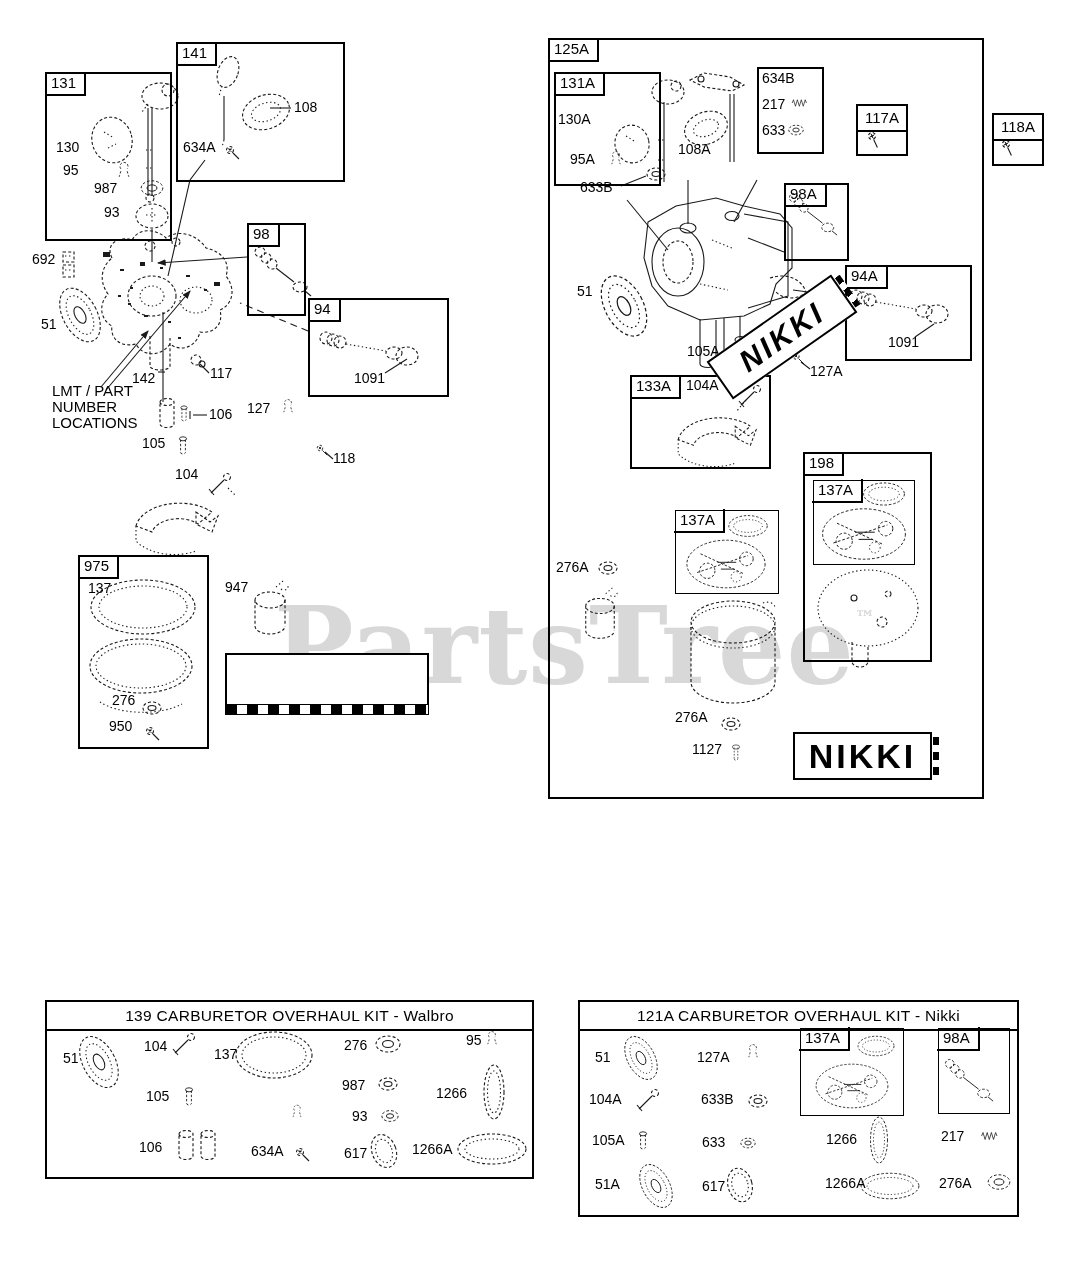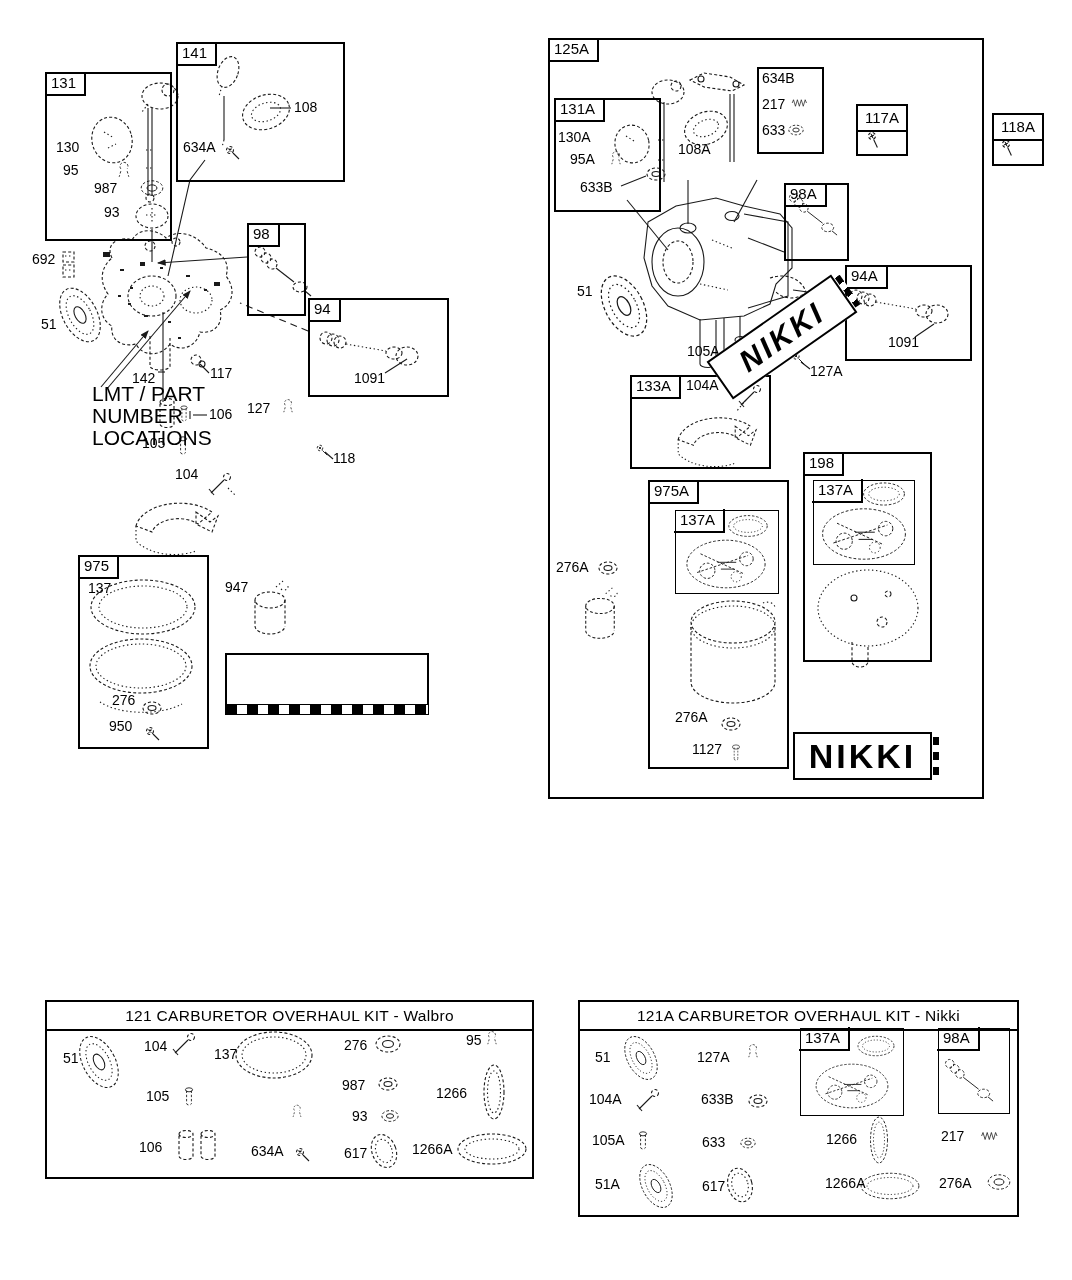--- a/index.html
+++ b/index.html
@@ -6,21 +6,21 @@
   #canvas{position:relative;width:1072px;height:1280px;background:#fff;overflow:hidden;
           font-family:"Liberation Sans",sans-serif;color:#000;}
   .lbl{position:absolute;font-size:14px;line-height:1.1;white-space:nowrap;z-index:3;}
   .pbox{position:absolute;border:2px solid #000;z-index:2;}
   .thin{border-width:1.5px;}
   .tag{position:absolute;top:-2px;left:-2px;border-right:2px solid #000;border-bottom:2px solid #000;
        padding:2px 8px 3px 6px;font-size:15px;white-space:nowrap;}
   .tagfull{display:block;border-bottom:2px solid #000;text-align:center;padding:3px 0 4px;font-size:15px;}
   .kitbox{position:absolute;border:2px solid #000;z-index:2;}
   .kittitle{border-bottom:2px solid #000;text-align:center;padding:5px 0 4px;font-size:15.5px;letter-spacing:.3px;}
-  .note{position:absolute;font-size:21px;line-height:1.05;z-index:3;margin-left:40px;}
+  .note{position:absolute;font-size:15px;line-height:1.05;z-index:3;}
   .logo{position:absolute;background:#fff;border:2.5px solid #000;display:flex;align-items:center;
         justify-content:center;z-index:4;}
   .logo .txt{font-weight:bold;letter-spacing:3px;}
   .chk{position:absolute;left:-2px;right:-2px;bottom:-10px;height:9px;border:1px solid #000;
        background:repeating-linear-gradient(90deg,#000 0 11px,#fff 11px 21px);}
   .chkv{position:absolute;right:-9px;top:3px;bottom:3px;width:6px;
        background:repeating-linear-gradient(180deg,#000 0 8px,#fff 8px 15px);}
   #wm{position:absolute;left:274px;top:583px;z-index:0;color:#d8d8d8;
       font-family:"DejaVu Serif",serif;font-weight:bold;font-size:106px;letter-spacing:1px;
       white-space:nowrap;user-select:none;}
@@ -29,20 +29,21 @@
   .ink{stroke:#1a1a1a;fill:none;stroke-width:1.1;}
   .dsh{stroke-dasharray:3 2.2;}
   .dot{stroke-dasharray:1.4 2.6;}
   .dashL{stroke-dasharray:7 5;}
 </style>
 </head>
 <body>
 
 <div id="canvas">
 
+  <div id="wm"><span>PartsTree</span><span class="tm">™</span></div>
 
   <svg id="art" width="1072" height="1280" viewBox="0 0 1072 1280">
     <defs>
       <marker id="arr" markerWidth="9" markerHeight="8" refX="7" refY="3" orient="auto">
         <path d="M0,0 L8,3 L0,6 Z" fill="#1a1a1a"></path>
       </marker>
       <g id="washer">
           <ellipse rx="12" ry="8" class="dsh"></ellipse>
           <ellipse rx="5.5" ry="3.5"></ellipse>
         </g>
@@ -413,21 +414,21 @@
     <div>LOCATIONS</div>
   </div>
 
   <div class="logo" style="left:225px;top:653px;width:200px;height:50px">
     <span class="chk"></span>
   </div>
 
   <div class="pbox" style="left:548px;top:38px;width:432px;height:757px">
     <span class="tag">125A</span>
     </div>
-  <div class="pbox" style="left:554px;top:98px;width:103px;height:110px">
+  <div class="pbox" style="left:554px;top:72px;width:103px;height:110px">
     <span class="tag">131A</span>
     </div>
   <div class="pbox" style="left:757px;top:67px;width:63px;height:83px"></div>
   <div class="pbox" style="left:856px;top:104px;width:48px;height:48px">
     <span class="tagfull">117A</span>
     </div>
   <div class="pbox" style="left:992px;top:113px;width:48px;height:49px">
     <span class="tagfull">118A</span>
     </div>
   <div class="pbox" style="left:784px;top:183px;width:61px;height:74px">
@@ -438,28 +439,25 @@
     </div>
   <div class="pbox" style="left:630px;top:375px;width:137px;height:90px">
     <span class="tag">133A</span>
     </div>
   <div class="pbox" style="left:803px;top:452px;width:125px;height:206px">
     <span class="tag">198</span>
     </div>
   <div class="pbox thin" style="left:813px;top:480px;width:100px;height:83px">
     <span class="tag">137A</span>
     </div>
-  <div class="pbox" style="left:648px;top:480px;width:137px;height:285px">
-    <span class="tag">975A</span>
-    </div>
   <div class="pbox thin" style="left:675px;top:510px;width:102px;height:82px">
     <span class="tag">137A</span>
     </div>
 
-  <span class="lbl" style="left:558px;top:130px">130A</span>
+  <span class="lbl" style="left:558px;top:112px">130A</span>
   <span class="lbl" style="left:570px;top:152px">95A</span>
   <span class="lbl" style="left:580px;top:180px">633B</span>
   <span class="lbl" style="left:678px;top:142px">108A</span>
   <span class="lbl" style="left:762px;top:71px">634B</span>
   <span class="lbl" style="left:762px;top:97px">217</span>
   <span class="lbl" style="left:762px;top:123px">633</span>
   <span class="lbl" style="left:577px;top:284px">51</span>
   <span class="lbl" style="left:687px;top:344px">105A</span>
   <span class="lbl" style="left:810px;top:364px">127A</span>
   <span class="lbl" style="left:888px;top:335px">1091</span>
@@ -471,21 +469,21 @@
   <div class="logo" style="left:706px;top:314px;width:148px;height:42px;transform:rotate(-35deg)">
     <span class="txt" style="font-size:30px;font-style:italic">NIKKI</span>
     <span class="chkv"></span>
   </div>
   <div class="logo" style="left:793px;top:732px;width:135px;height:44px">
     <span class="txt" style="font-size:34px">NIKKI</span>
     <span class="chkv"></span>
   </div>
 
   <div class="kitbox" style="left:45px;top:1000px;width:485px;height:175px">
-    <div class="kittitle">121 CARBURETOR OVERHAUL KIT - Walbro</div>
+    <div class="kittitle">139 CARBURETOR OVERHAUL KIT - Walbro</div>
   </div>
   <span class="lbl" style="left:63px;top:1051px">51</span>
   <span class="lbl" style="left:144px;top:1039px">104</span>
   <span class="lbl" style="left:214px;top:1047px">137</span>
   <span class="lbl" style="left:344px;top:1038px">276</span>
   <span class="lbl" style="left:466px;top:1033px">95</span>
   <span class="lbl" style="left:146px;top:1089px">105</span>
   <span class="lbl" style="left:342px;top:1078px">987</span>
   <span class="lbl" style="left:436px;top:1086px">1266</span>
   <span class="lbl" style="left:352px;top:1109px">93</span>

